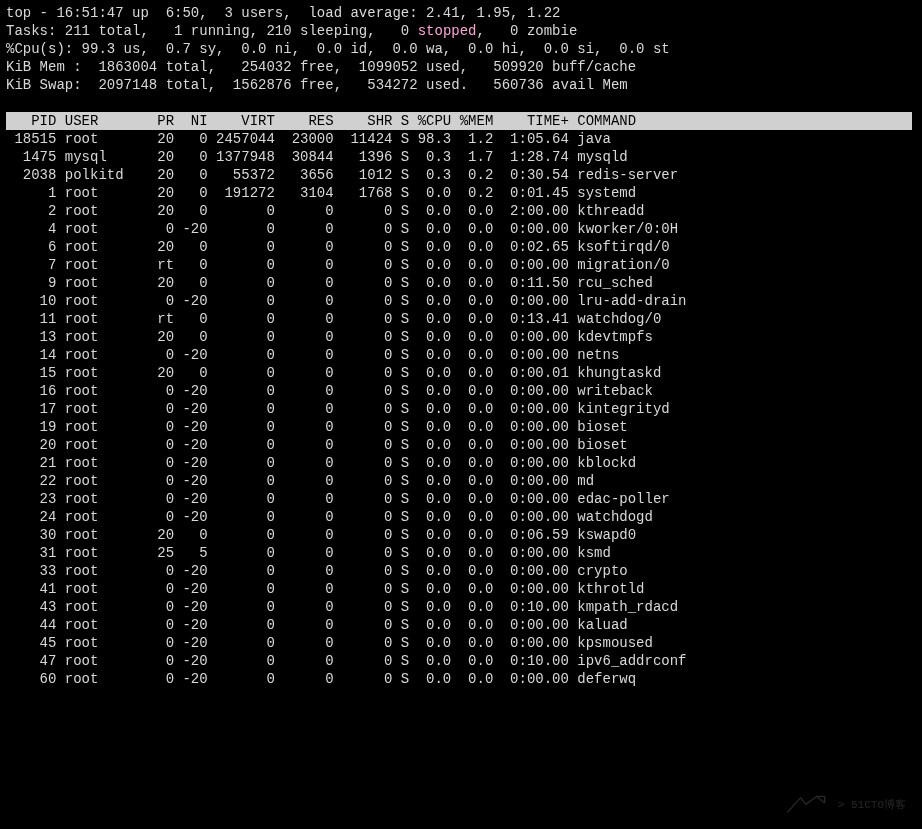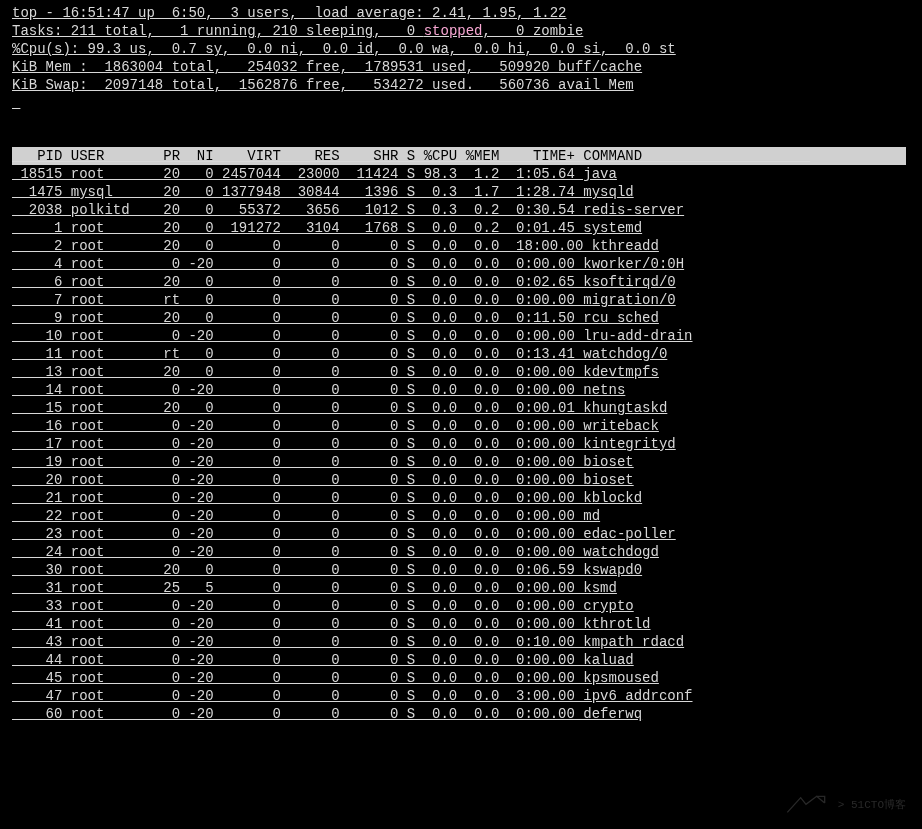--- a/index.html
+++ b/index.html
@@ -1,43 +1,43 @@
 <!DOCTYPE html>
 <html><head>
 <meta charset="utf-8">
 <style>
   html,body{margin:0;padding:0;background:#000;color:#d8d8d8;font-family:Consolas,"Courier New",monospace;font-size:14px;line-height:18px;}
-  .screen{width:918px;height:829px;background:#000;padding:4px 12px;box-sizing:border-box;position:relative;overflow:hidden;text-decoration:underline;}
+  .screen{width:918px;height:829px;background:#000;padding:4px 6px;box-sizing:border-box;position:relative;overflow:hidden;}
   .hdr{white-space:pre;}
   .hdr .hl{color:#f9a8d4;}
-  .colhead{background:#d0d0d0;color:#000;white-space:pre;font-weight:normal;margin-top:35px;}
+  .colhead{background:#d0d0d0;color:#000;white-space:pre;font-weight:normal;}
   .row{white-space:pre;}
   .watermark{position:absolute;right:12px;bottom:14px;color:#5a5a5a;font-size:11px;opacity:.45;display:flex;align-items:center;gap:10px;pointer-events:none;}
   .watermark svg{width:44px;height:20px;}
 </style>
 </head>
 <body>
 
 <div class="screen">
 
   <div class="hdr">top - 16:51:47 up  6:50,  3 users,  load average: 2.41, 1.95, 1.22</div>
   <div class="hdr"><span>Tasks: 211 total,   1 running, 210 sleeping,   0 </span><span class="hl">stopped</span><span>,   0 zombie</span></div>
   <div class="hdr">%Cpu(s): 99.3 us,  0.7 sy,  0.0 ni,  0.0 id,  0.0 wa,  0.0 hi,  0.0 si,  0.0 st</div>
-  <div class="hdr">KiB Mem :  1863004 total,   254032 free,  1789531 used,   509920 buff/cache</div>
+  <div class="hdr">KiB Mem :  1863004 total,   254032 free,  1099052 used,   509920 buff/cache</div>
   <div class="hdr">KiB Swap:  2097148 total,  1562876 free,   534272 used.   560736 avail Mem</div>
   <div class="hdr">&nbsp;</div>
 
   <div class="colhead" id="colhead">   PID USER       PR  NI    VIRT    RES    SHR S %CPU %MEM    TIME+ COMMAND                    </div>
 
   <div id="rows">
       <div class="row"> 18515 root       20   0 2457044  23000  11424 S 98.3  1.2  1:05.64 java</div>
       <div class="row">  1475 mysql      20   0 1377948  30844   1396 S  0.3  1.7  1:28.74 mysqld</div>
       <div class="row">  2038 polkitd    20   0   55372   3656   1012 S  0.3  0.2  0:30.54 redis-server</div>
       <div class="row">     1 root       20   0  191272   3104   1768 S  0.0  0.2  0:01.45 systemd</div>
-      <div class="row">     2 root       20   0       0      0      0 S  0.0  0.0  18:00.00 kthreadd</div>
+      <div class="row">     2 root       20   0       0      0      0 S  0.0  0.0  2:00.00 kthreadd</div>
       <div class="row">     4 root        0 -20       0      0      0 S  0.0  0.0  0:00.00 kworker/0:0H</div>
       <div class="row">     6 root       20   0       0      0      0 S  0.0  0.0  0:02.65 ksoftirqd/0</div>
       <div class="row">     7 root       rt   0       0      0      0 S  0.0  0.0  0:00.00 migration/0</div>
       <div class="row">     9 root       20   0       0      0      0 S  0.0  0.0  0:11.50 rcu_sched</div>
       <div class="row">    10 root        0 -20       0      0      0 S  0.0  0.0  0:00.00 lru-add-drain</div>
       <div class="row">    11 root       rt   0       0      0      0 S  0.0  0.0  0:13.41 watchdog/0</div>
       <div class="row">    13 root       20   0       0      0      0 S  0.0  0.0  0:00.00 kdevtmpfs</div>
       <div class="row">    14 root        0 -20       0      0      0 S  0.0  0.0  0:00.00 netns</div>
       <div class="row">    15 root       20   0       0      0      0 S  0.0  0.0  0:00.01 khungtaskd</div>
       <div class="row">    16 root        0 -20       0      0      0 S  0.0  0.0  0:00.00 writeback</div>
@@ -48,21 +48,21 @@
       <div class="row">    22 root        0 -20       0      0      0 S  0.0  0.0  0:00.00 md</div>
       <div class="row">    23 root        0 -20       0      0      0 S  0.0  0.0  0:00.00 edac-poller</div>
       <div class="row">    24 root        0 -20       0      0      0 S  0.0  0.0  0:00.00 watchdogd</div>
       <div class="row">    30 root       20   0       0      0      0 S  0.0  0.0  0:06.59 kswapd0</div>
       <div class="row">    31 root       25   5       0      0      0 S  0.0  0.0  0:00.00 ksmd</div>
       <div class="row">    33 root        0 -20       0      0      0 S  0.0  0.0  0:00.00 crypto</div>
       <div class="row">    41 root        0 -20       0      0      0 S  0.0  0.0  0:00.00 kthrotld</div>
       <div class="row">    43 root        0 -20       0      0      0 S  0.0  0.0  0:10.00 kmpath_rdacd</div>
       <div class="row">    44 root        0 -20       0      0      0 S  0.0  0.0  0:00.00 kaluad</div>
       <div class="row">    45 root        0 -20       0      0      0 S  0.0  0.0  0:00.00 kpsmoused</div>
-      <div class="row">    47 root        0 -20       0      0      0 S  0.0  0.0  3:00.00 ipv6_addrconf</div>
+      <div class="row">    47 root        0 -20       0      0      0 S  0.0  0.0  0:10.00 ipv6_addrconf</div>
       <div class="row">    60 root        0 -20       0      0      0 S  0.0  0.0  0:00.00 deferwq</div>
     </div>
 
   <div class="watermark">
     <svg viewBox="0 0 60 30">
         <path d="M2 26 L22 4 L30 14 L46 2 L58 12" fill="none" stroke="#5a5a5a" stroke-width="2"></path>
         <path d="M46 2 L58 2 L58 12" fill="none" stroke="#5a5a5a" stroke-width="2"></path>
       </svg>
     <span>&gt; 51CTO博客</span>
   </div>

